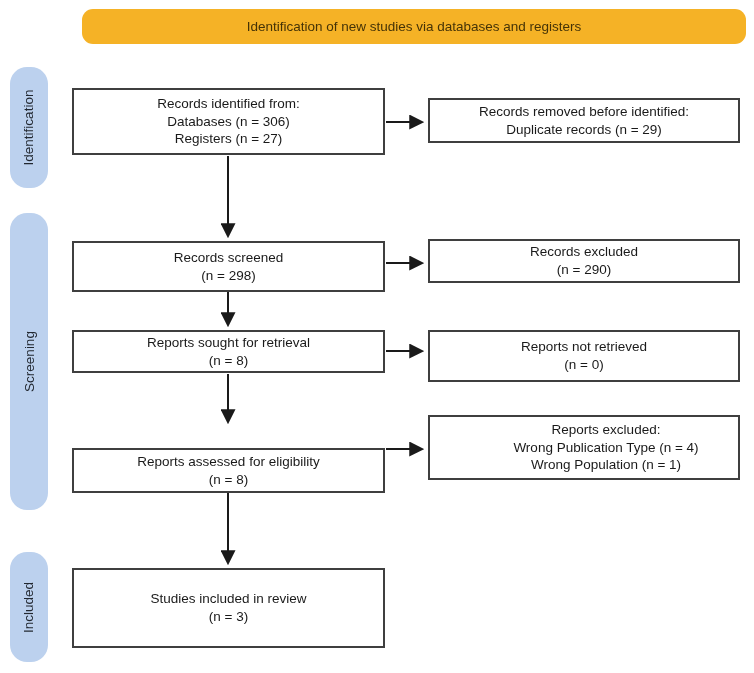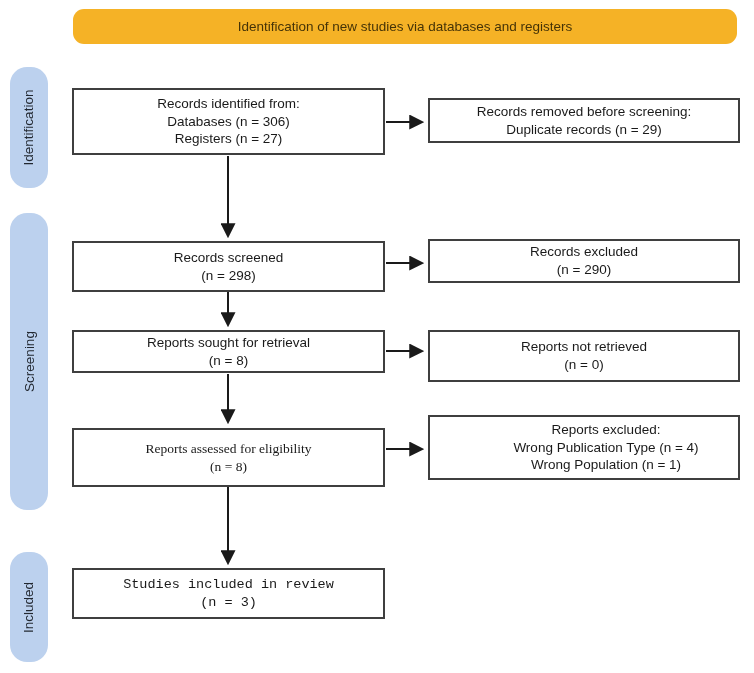--- a/index.html
+++ b/index.html
@@ -15,21 +15,21 @@
   *{margin:0;padding:0;box-sizing:border-box;}
   html,body{background:#fff;}
   body{font-family:"Liberation Sans","DejaVu Sans",sans-serif;}
   .canvas{
     position:relative;
     width:754px;height:673px;
     background:var(--page-bg);
     overflow:hidden;
   }
   .banner{
-    position:absolute;left:73px;top:9px;width:664px;height:35px;
+    position:absolute;left:82px;top:9px;width:664px;height:35px;
     background:var(--banner-bg);
     border-radius:11px;
     display:flex;align-items:center;justify-content:center;
     color:var(--banner-text);
     font-size:13.5px;font-weight:500;
   }
   .pill{
     position:absolute;left:10px;width:38px;
     background:var(--pill-bg);
     border-radius:17px;
@@ -54,23 +54,23 @@
     font-size:13.5px;line-height:1.32;
   }
   .col-left{left:72px;width:313px;}
   .col-right{left:428px;width:312px;}
   .b-identified{top:88px;height:67px;}
   .b-removed{top:98px;height:45px;}
   .b-screened{top:241px;height:51px;}
   .b-excluded{top:239px;height:44px;}
   .b-sought{top:330px;height:43px;}
   .b-notretrieved{top:330px;height:52px;}
-  .b-assessed{top:428px;height:59px;font-family:Liberation Serif, serif;}
+  .b-assessed{top:448px;height:45px;}
   .b-reportsexcluded{top:415px;height:65px;padding-left:44px;}
-  .b-included{top:568px;height:51px;font-family:Liberation Mono, monospace;}
+  .b-included{top:568px;height:80px;}
   svg.arrows{position:absolute;left:0;top:0;pointer-events:none;}
   svg.arrows line{stroke:var(--arrow);stroke-width:2;}
 </style>
 </head>
 <body>
 
 <div class="canvas">
 
   <svg class="arrows" width="754" height="673" viewBox="0 0 754 673">
     <defs>
@@ -122,21 +122,21 @@
     <span>Reports assessed for eligibility</span>
     <span>(n = 8)</span>
   </div>
 
   <div class="fbox col-left b-included">
     <span>Studies included in review</span>
     <span>(n = 3)</span>
   </div>
 
   <div class="fbox col-right b-removed">
-    <span>Records removed before screening:</span>
+    <span>Records removed before identified:</span>
     <span>Duplicate records (n = 29)</span>
   </div>
 
   <div class="fbox col-right b-excluded">
     <span>Records excluded</span>
     <span>(n = 290)</span>
   </div>
 
   <div class="fbox col-right b-notretrieved">
     <span>Reports not retrieved</span>

